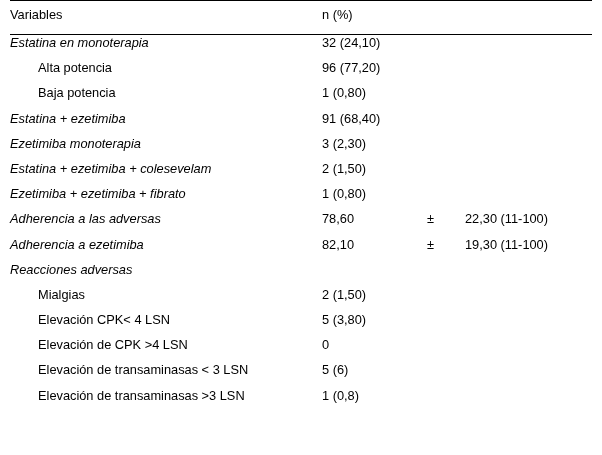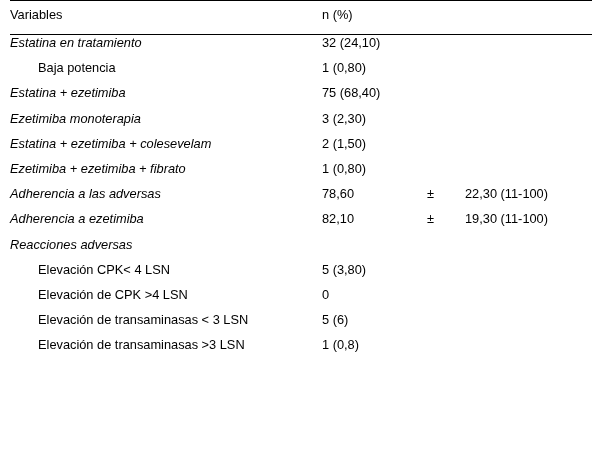--- a/index.html
+++ b/index.html
@@ -85,34 +85,40 @@
     </colgroup>
     <tbody id="tbody">
         <tr class="rule-top spacer-top">
           <td colspan="4"></td>
         </tr>
         <tr class="head-row rule-head">
           <td class="head-cell">Variables</td>
           <td class="head-cell" colspan="3">n (%)</td>
         </tr>
         <tr class="row">
-          <td class="lbl-italic">Estatina en tratamiento</td>
+          <td class="lbl-italic">Estatina en monoterapia</td>
           <td class="val">32 (24,10)</td>
+          <td class="pm"></td>
+          <td class="val"></td>
+        </tr>
+        <tr class="row">
+          <td class="lbl-indent">Alta potencia</td>
+          <td class="val">96 (77,20)</td>
           <td class="pm"></td>
           <td class="val"></td>
         </tr>
         <tr class="row">
           <td class="lbl-indent">Baja potencia</td>
           <td class="val">1 (0,80)</td>
           <td class="pm"></td>
           <td class="val"></td>
         </tr>
         <tr class="row">
           <td class="lbl-italic">Estatina + ezetimiba</td>
-          <td class="val">75 (68,40)</td>
+          <td class="val">91 (68,40)</td>
           <td class="pm"></td>
           <td class="val"></td>
         </tr>
         <tr class="row">
           <td class="lbl-italic">Ezetimiba monoterapia</td>
           <td class="val">3 (2,30)</td>
           <td class="pm"></td>
           <td class="val"></td>
         </tr>
         <tr class="row">
@@ -139,20 +145,26 @@
           <td class="pm">±</td>
           <td class="val">19,30 (11-100)</td>
         </tr>
         <tr class="row">
           <td class="lbl-italic">Reacciones adversas</td>
           <td class="val"></td>
           <td class="pm"></td>
           <td class="val"></td>
         </tr>
         <tr class="row">
+          <td class="lbl-indent">Mialgias</td>
+          <td class="val">2 (1,50)</td>
+          <td class="pm"></td>
+          <td class="val"></td>
+        </tr>
+        <tr class="row">
           <td class="lbl-indent">Elevación CPK&lt;    4 LSN</td>
           <td class="val">5 (3,80)</td>
           <td class="pm"></td>
           <td class="val"></td>
         </tr>
         <tr class="row">
           <td class="lbl-indent">Elevación de CPK    &gt;4 LSN</td>
           <td class="val">0</td>
           <td class="pm"></td>
           <td class="val"></td>

